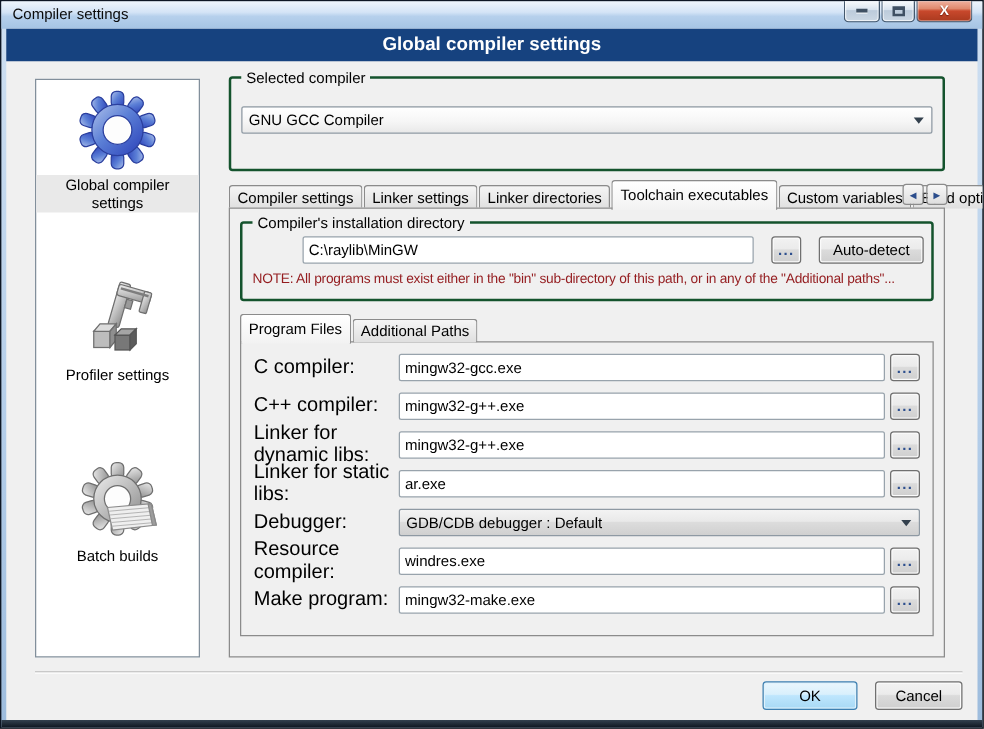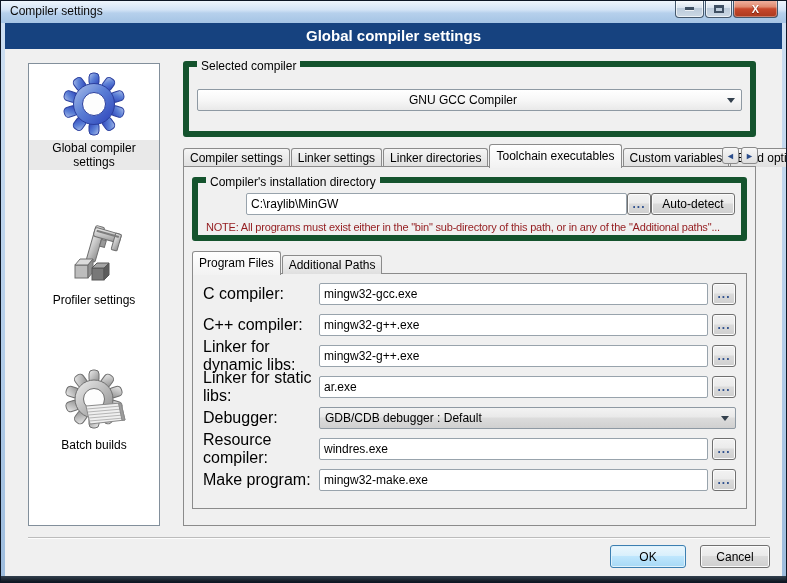--- a/index.html
+++ b/index.html
@@ -37,21 +37,21 @@
   
   .nav-panel { position:absolute; left:23px; top:40px; width:132px; height:463px;
     background:#fff; border:1px solid #828f9b; }
   .nav-item { position:absolute; left:0; right:0; text-align:center; cursor:default; }
   .nav-item .nav-icon { width:64px; height:64px; margin:0 auto 4px; display:block; }
   .nav-label { display:inline-block; padding:1px 3px; font-size:12px; }
   .nav-item.selected .nav-label { background:#e9e9e9; }
   #nav-0 { top:8px; } #nav-1 { top:160px; } #nav-2 { top:305px; }
 
   
-  .groupbox { position:absolute; border:6px solid #14532d; border-radius:3px; }
+  .groupbox { position:absolute; border:2px solid #14532d; border-radius:3px; }
   .gb-label { position:absolute; top:-8px; left:8px; background:#f0f0f0; padding:0 4px; font-size:12px; }
 
   
   .btn { height:22px; border:1px solid #707070; border-radius:3px;
     background:linear-gradient(180deg,#f2f2f2 0%,#ebebeb 45%,#dbdbdb 50%,#cfcfcf 100%);
     box-shadow:inset 0 0 0 1px #fbfbfb; font-family:inherit; font-size:12px; color:#000;
     display:flex; align-items:center; justify-content:center; padding:0; cursor:default; }
   .btn.disabled { color:#9b9b9b; border-color:#b9bdc0; box-shadow:none;
     background:linear-gradient(180deg,#f5f5f5 0%,#efefef 45%,#e7e7e7 50%,#e0e0e0 100%); }
   .btn-ok { width:76px; height:23px; border-color:#3c7fb1;
@@ -66,21 +66,21 @@
   .combo { height:22px; border:1px solid #8e99a3; border-radius:2px; position:relative;
     background:linear-gradient(180deg,#ffffff 0%,#f6f6f6 55%,#e9e9e9 100%);
     display:flex; align-items:center; padding:0 18px 0 5px; cursor:default; }
   .combo.gray { background:linear-gradient(180deg,#f3f3f3 0%,#e9e9e9 45%,#dcdcdc 50%,#d0d0d0 100%); }
   .combo-arrow { position:absolute; right:6px; top:8px; width:0; height:0;
     border-left:4px solid transparent; border-right:4px solid transparent; border-top:5px solid #33404d; }
   .combo-text { white-space:nowrap; overflow:hidden; }
 
   
   #group-compiler { left:178px; top:38px; width:573px; height:76px; }
-  #compiler-combo { position:absolute; left:8px; right:8px; top:22px;justify-content:center; }
+  #compiler-combo { position:absolute; left:8px; right:8px; top:22px; }
   .compiler-btn-row { position:absolute; left:8px; right:8px; top:48px; display:flex; }
   .b-setdefault { width:96px; margin-left:112px; }
   .b-copy { width:80px; margin-left:56px; }
   .b-rename { width:80px; margin-left:6px; }
   .b-delete { width:78px; margin-left:6px; }
   .b-reset { width:110px; margin-left:auto; }
 
   
   .tabs { position:absolute; left:178px; top:120px; width:575px; height:24px;
     display:flex; align-items:flex-end; }
@@ -92,21 +92,21 @@
   .tab-arrows { position:absolute; right:0; bottom:3px; display:flex; gap:2px; z-index:4; }
   .arrow-btn { width:17px; height:17px; border:1px solid #8b8b8b; border-radius:3px;
     background:linear-gradient(180deg,#f7f7f7,#dedede); color:#2b4d8c; font-size:9px;
     display:flex; align-items:center; justify-content:center; padding:0; }
 
   .tab-panel { position:absolute; left:178px; top:143px; width:573px; height:360px;
     border:1px solid #8b8b8b; background:#f0f0f0; z-index:2; }
 
   
   #group-dir { left:8px; top:10px; right:8px; height:64px; }
-  .dir-row { position:absolute; left:8px; right:6px; top:10px; height:22px; display:flex; gap:0;padding-left:40px; }
+  .dir-row { position:absolute; left:8px; right:6px; top:10px; height:22px; display:flex; gap:14px;padding-left:40px; }
   .dir-input { flex:1; }
   .autodetect-btn { width:84px; flex-shrink:0; }
   .note-text { position:absolute; left:8px; right:2px; top:38px; color:#941c1f; font-size:11px;
     letter-spacing:-0.2px; white-space:nowrap; overflow:hidden; }
 
   
   .subtabs { position:absolute; left:8px; top:86px; height:21px; display:flex; align-items:flex-end; z-index:2; }
   .sub-panel { position:absolute; left:8px; right:8px; top:106px; bottom:16px; border:1px solid #8b8b8b; }
 
   .field-row { display:flex; align-items:center; height:22px; margin:9px 10px 0 10px; gap:4px; }

